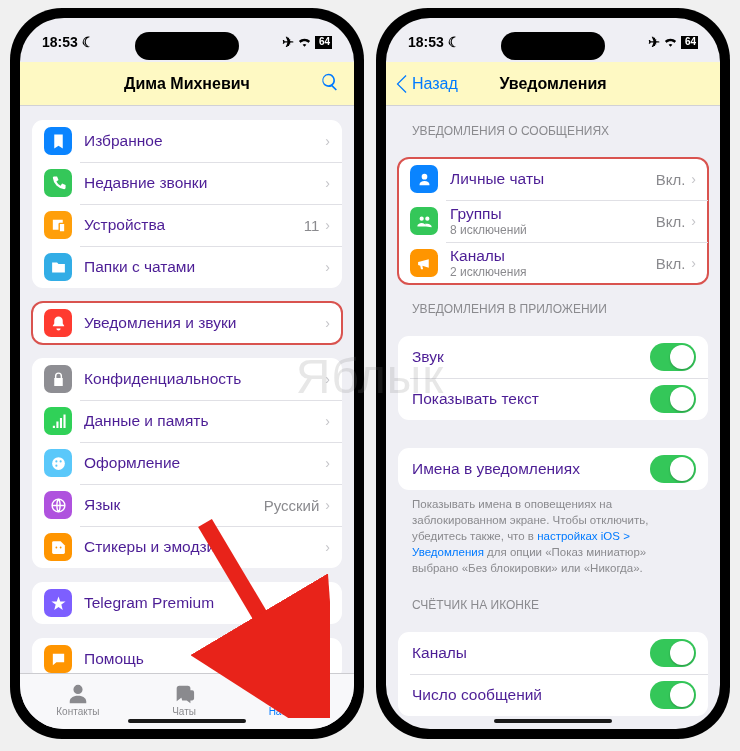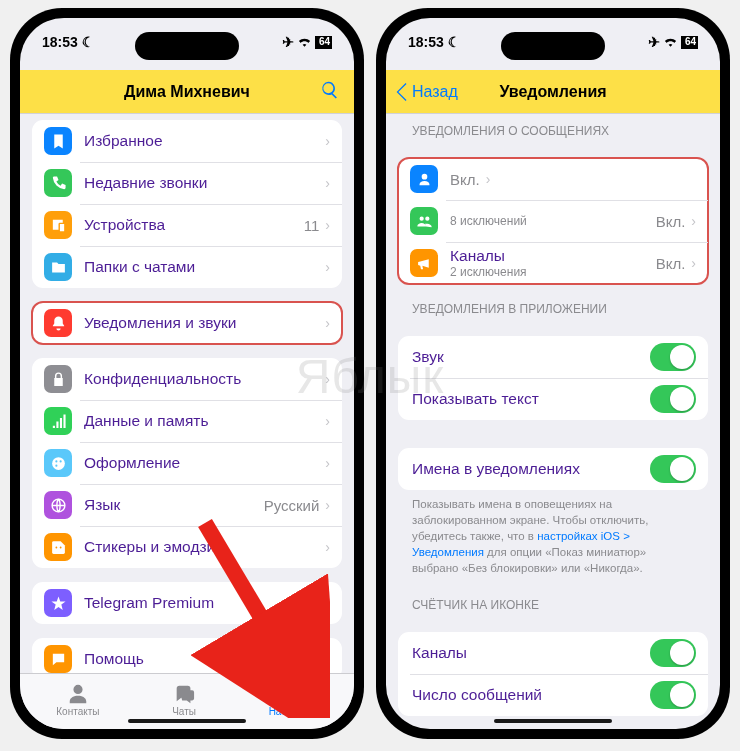--- a/index.html
+++ b/index.html
@@ -56,26 +56,26 @@
   .status-right { display: flex; align-items: center; gap: 3px; }
   .battery {
     display: inline-flex; align-items: center; gap: 1px;
     border: 1px solid #000; border-radius: 0;
     padding: 0 1px 0 3px; font-size: 10px; height: 13px; line-height: 12px;
     background: #000; color: #fff; font-weight: 700;
   }
 
   .nav {
     position: absolute;
-    top: 52px; left: 0; right: 0;
+    top: 44px; left: 0; right: 0;
     height: 44px;
     display: flex;
     align-items: center;
     justify-content: center;
-    background: #fde047;
+    background: #fef9c3;
     border-bottom: 0.5px solid #d1d1d6;
   }
   .nav-title { font-size: 16px; font-weight: 600; }
   .nav-left { position: absolute; left: 10px; display: flex; align-items: center; color: #007aff; font-size: 16px; }
   .nav-right { position: absolute; right: 14px; color: #007aff; }
 
   .content {
     position: absolute;
     top: 88px; bottom: 56px; left: 0; right: 0;
     overflow: hidden;
@@ -448,32 +448,36 @@
 
       <div class="content full" id="right-content">
           <div class="group-header">УВЕДОМЛЕНИЯ О СООБЩЕНИЯХ</div>
           <div class="group highlight">
             <div class="row">
               <div class="icon-box" style="background:#0a84ff">
                 <svg viewBox="0 0 24 24">
                   <path d="M12 12a4 4 0 100-8 4 4 0 000 8zm0 2c-4 0-7 2-7 5v1h14v-1c0-3-3-5-7-5z"></path>
                 </svg>
               </div>
+              <div class="row-main">
+                <div class="row-label">Личные чаты</div>
+              </div>
               <div class="row-trail">
                 <span>Вкл.</span>
                 <span class="chev">›</span>
               </div>
             </div>
             <div class="row">
               <div class="icon-box" style="background:#34c759">
                 <svg viewBox="0 0 24 24">
                   <path d="M8 11a3 3 0 100-6 3 3 0 000 6zm8 0a3 3 0 100-6 3 3 0 000 6zM2 19v-1c0-2 3-4 6-4s6 2 6 4v1zm12 0v-1c0-1-.5-2-1.5-2.8 1-.2 2-.2 3.5-.2 3 0 6 2 6 4v1z"></path>
                 </svg>
               </div>
               <div class="row-main">
+                <div class="row-label">Группы</div>
                 <div class="row-sub">8 исключений</div>
               </div>
               <div class="row-trail">
                 <span>Вкл.</span>
                 <span class="chev">›</span>
               </div>
             </div>
             <div class="row">
               <div class="icon-box" style="background:#ff9500">
                 <svg viewBox="0 0 24 24">

